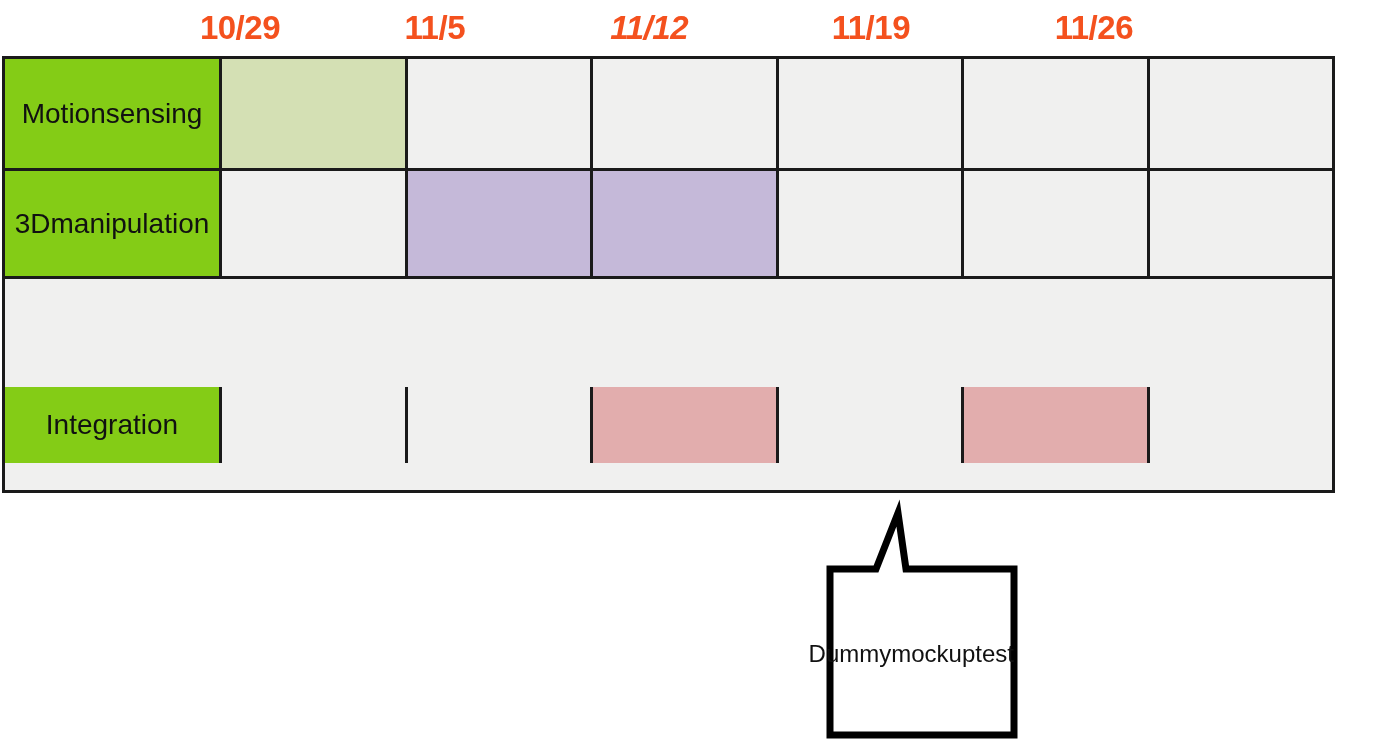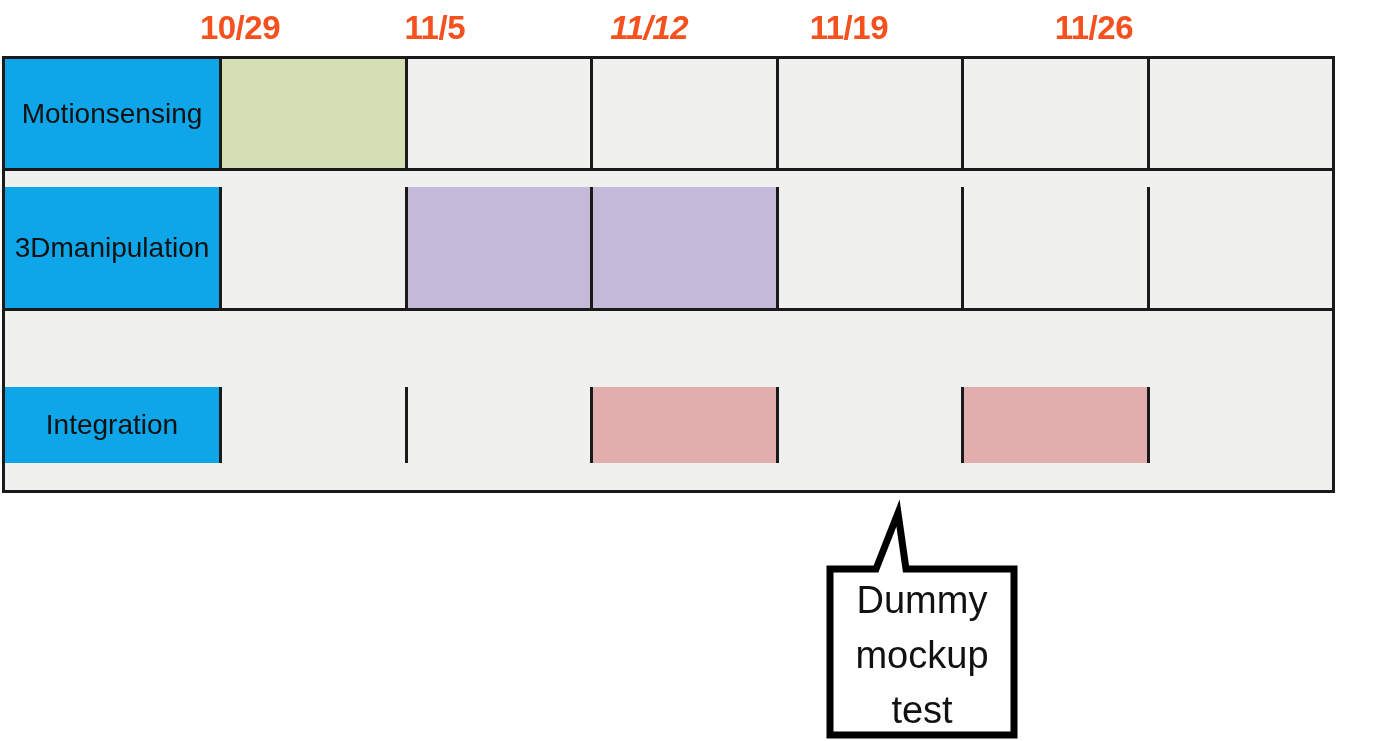--- a/index.html
+++ b/index.html
@@ -71,21 +71,21 @@
     height: 100%;
     box-sizing: border-box;
     border-right: 3px solid #1a1a1a;
     display: flex;
     align-items: center;
     justify-content: center;
     text-align: center;
     font-size: 28px;
     line-height: 1.18;
     color: #111111;
-    background: #0ea5e9;
+    background: #84cc16;
     padding: 16px 6px;
   }
   .row-cells {
     position: absolute;
     left: 217px;
     top: 0;
     right: 0;
     height: 100%;
     display: flex;
   }
@@ -105,65 +105,65 @@
     position: absolute;
   }
   .callout svg {
     display: block;
     overflow: visible;
   }
   .callout-text {
     position: absolute;
     box-sizing: border-box;
     display: flex;
-    flex-direction: column;
+    flex-direction: row;
     align-items: center;
-    justify-content: flex-start;
+    justify-content: flex-end;
     text-align: center;
-    font-size: 38px;
+    font-size: 24px;
     line-height: 1.45;
     color: #111111;
     pointer-events: none;
   }
   .callout-text span {
     display: block;
     white-space: nowrap;
   }
 </style>
 </head>
 <body>
 
 <div id="root">
 
   <div id="date-header">
     <div class="date-label" style="left:100px; width:180px;">10/29</div>
     <div class="date-label" style="left:285px; width:180px;">11/5</div>
     <div class="date-label" style="left:508px; width:180px;font-style:italic;">11/12</div>
-    <div class="date-label" style="left:708px; width:180px;">11/19</div>
+    <div class="date-label" style="left:730px; width:180px;">11/19</div>
     <div class="date-label" style="left:953px; width:180px;">11/26</div>
   </div>
 
   <div id="gantt-grid">
 
     <div class="grid-row" style="top:0px; height:112px;">
       <div class="row-label">
         <span>Motion</span>
         <span>sensing</span>
       </div>
       <div class="row-cells">
         <div class="cell" style="background:#d4e0b4;"></div>
         <div class="cell" style="background:#f0f0ef;"></div>
         <div class="cell" style="background:#f0f0ef;"></div>
         <div class="cell" style="background:#f0f0ef;"></div>
         <div class="cell" style="background:#f0f0ef;"></div>
         <div class="cell" style="background:#f0f0ef;"></div>
       </div>
     </div>
 
-    <div class="grid-row" style="top:128px; height:124px;">
+    <div class="grid-row" style="top:112px; height:108px;">
       <div class="row-label">
         <span>3D</span>
         <span>manipulation</span>
       </div>
       <div class="row-cells">
         <div class="cell" style="background:#f0f0ef;"></div>
         <div class="cell" style="background:#c5b9d9;"></div>
         <div class="cell" style="background:#c5b9d9;"></div>
         <div class="cell" style="background:#f0f0ef;"></div>
         <div class="cell" style="background:#f0f0ef;"></div>

